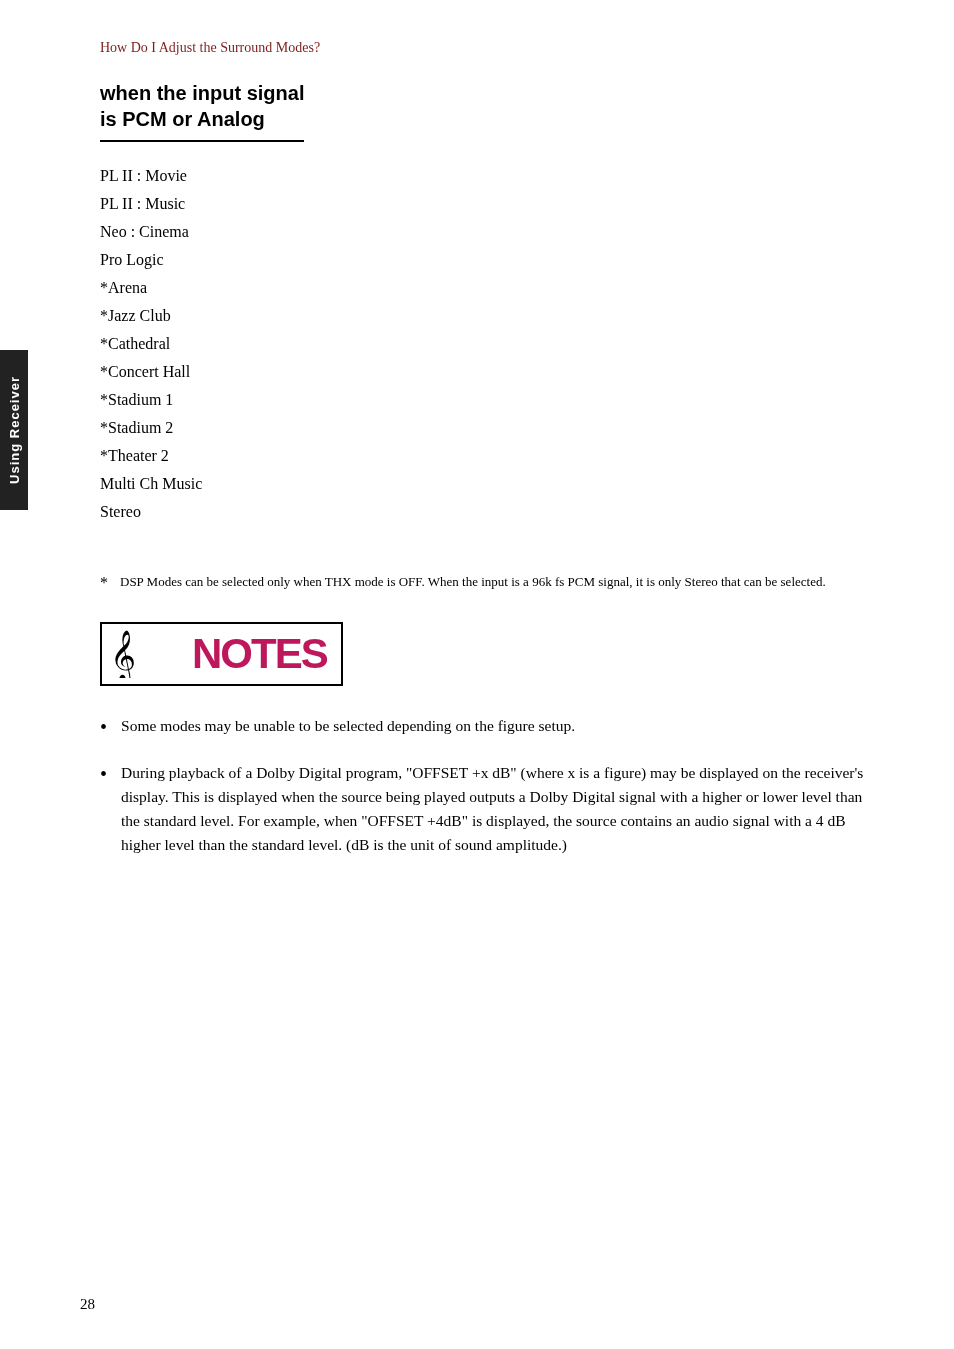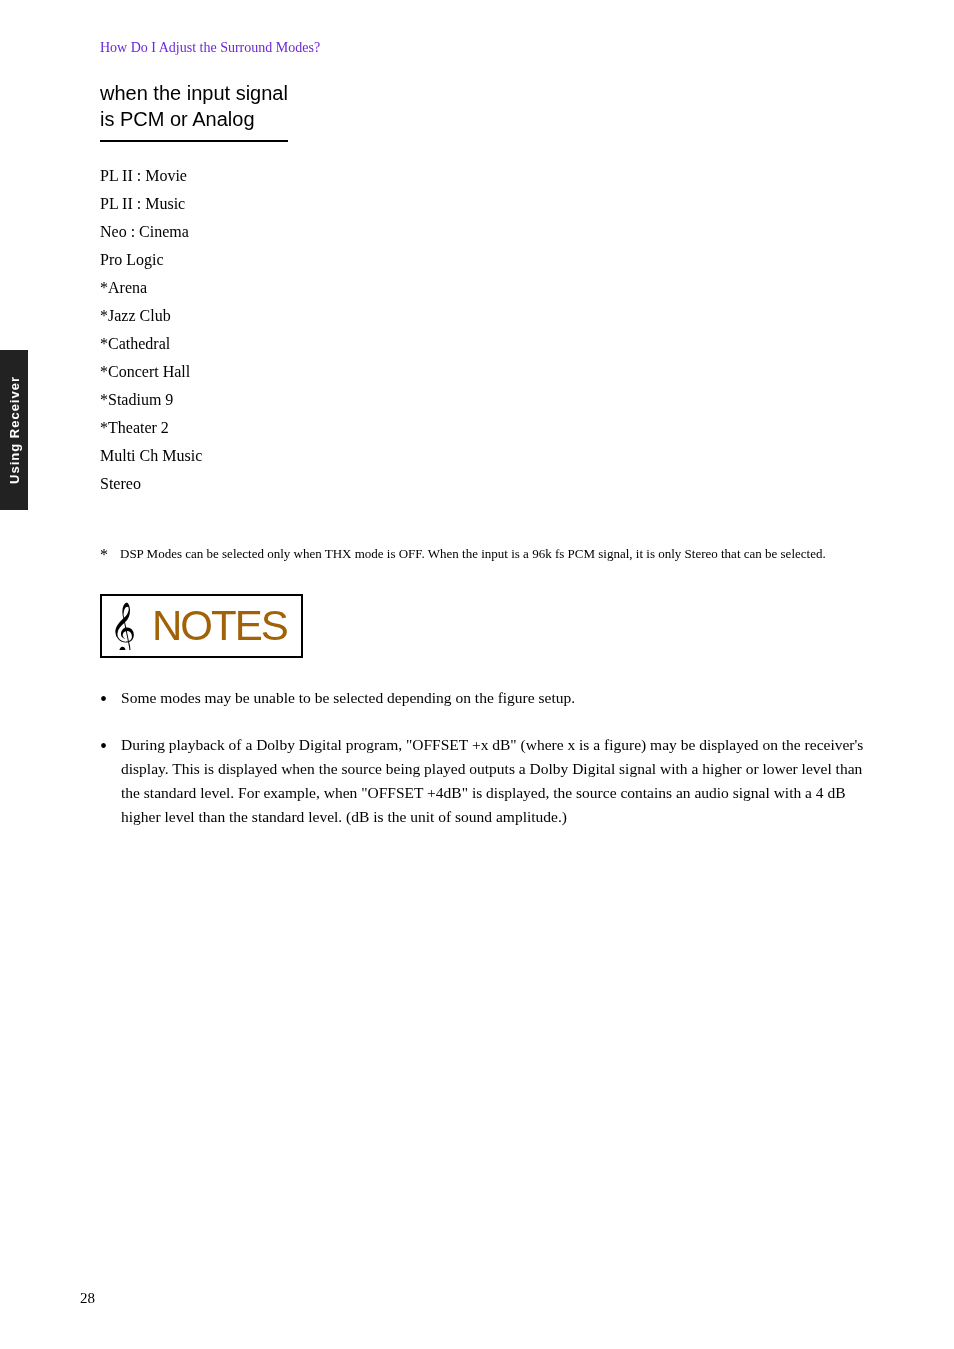--- a/index.html
+++ b/index.html
@@ -41,37 +41,37 @@
       font-weight: bold;
       writing-mode: vertical-rl;
       transform: rotate(180deg);
       white-space: nowrap;
       letter-spacing: 1px;
     }
 
     
     .page-header {
       font-size: 14px;
-      color: #6d28d9;
+      color: #7f1d1d;
       margin-bottom: 24px;
       margin-left: 20px;
     }
 
     
     .section-heading {
       margin-left: 20px;
       margin-bottom: 20px;
       padding-bottom: 8px;
       border-bottom: 2px solid #000;
       display: inline-block;
     }
 
     .section-heading-text {
       font-size: 20px;
-      font-weight: normal;
+      font-weight: bold;
       font-family: Arial, sans-serif;
       line-height: 1.3;
     }
 
     
     .mode-list {
       margin-left: 20px;
       margin-bottom: 46px;
     }
 
@@ -119,25 +119,26 @@
     }
 
     .music-note-svg {
       width: 38px;
       height: 48px;
       margin-right: 4px;
     }
 
     .notes-letters {
       font-size: 42px;
-      font-weight: 400;
+      font-weight: 700;
       font-family: Arial Black, Arial, sans-serif;
       letter-spacing: -2px;
-      color: #a16207;
+      color: #be185d;
       line-height: 1;
+      margin-left: 40px;
     }
 
     
     .bullet-list {
       margin-left: 20px;
       list-style: none;
       padding: 0;
     }
 
     .bullet-list li {
@@ -152,21 +153,21 @@
 
     .bullet-dot {
       font-size: 20px;
       flex-shrink: 0;
       margin-top: -2px;
     }
 
     
     .page-number {
       position: absolute;
-      bottom: 42px;
+      bottom: 36px;
       left: 80px;
       font-size: 15px;
       font-family: Georgia, serif;
     }
   </style>
 </head>
 <body>
 
 <div class="page-container">
 
@@ -189,21 +190,22 @@
   
   <div class="mode-list" id="mode-list-container">
   <div class="mode-item">PL II : Movie</div>
       <div class="mode-item">PL II : Music</div>
       <div class="mode-item">Neo : Cinema</div>
       <div class="mode-item">Pro Logic</div>
       <div class="mode-item">*Arena</div>
       <div class="mode-item">*Jazz Club</div>
       <div class="mode-item">*Cathedral</div>
       <div class="mode-item">*Concert Hall</div>
-      <div class="mode-item">*Stadium 9</div>
+      <div class="mode-item">*Stadium 1</div>
+      <div class="mode-item">*Stadium 2</div>
       <div class="mode-item">*Theater 2</div>
       <div class="mode-item">Multi Ch Music</div>
       <div class="mode-item">Stereo</div>
     </div>
 
   
   <div class="footnote">
     <span class="footnote-star">*</span>
     <span class="footnote-text">DSP Modes can be selected only when THX mode is OFF. When the input is a 96k fs PCM signal, it is only Stereo that can be selected.</span>
   </div>

